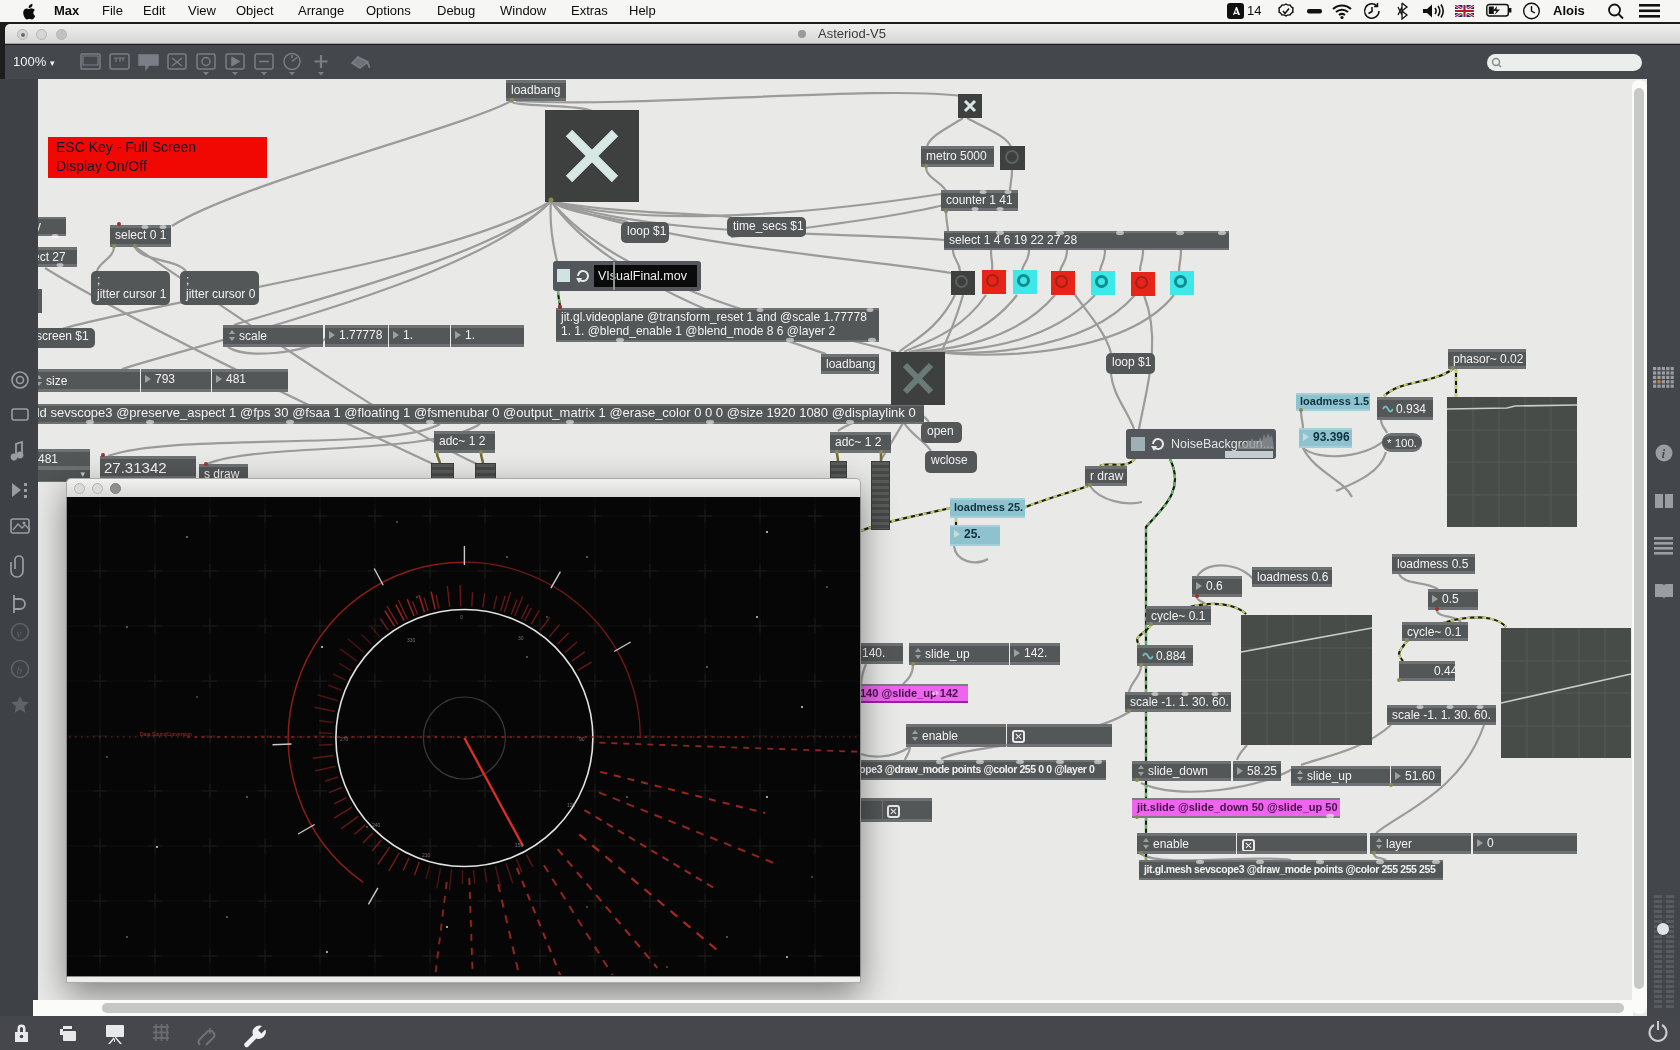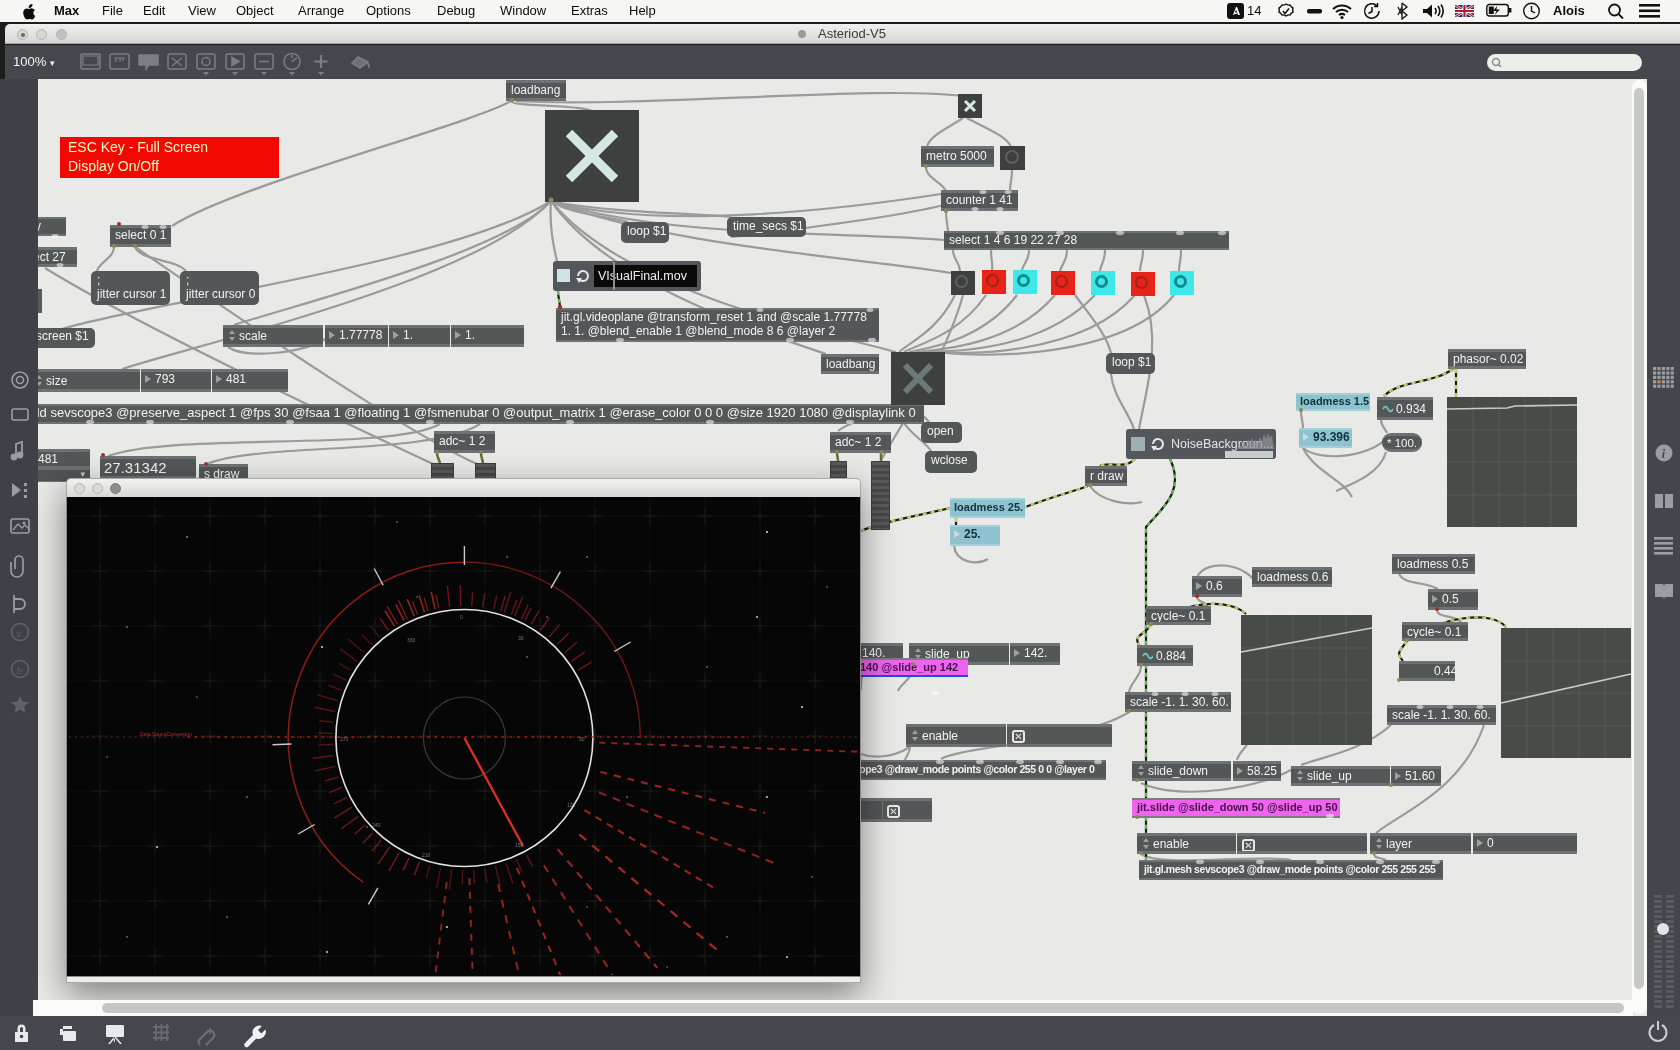--- a/index.html
+++ b/index.html
@@ -455,21 +455,21 @@
       </svg>
     </div>
 <div class="num" style="left:848px;top:643px;width:55px;height:21px;"><span class="tri"></span>140.</div>
 <div class="bx fx" style="left:909px;top:643px;width:100px;height:22px;"><span class="spn">
         <svg width="8" height="14">
           <polygon points="1,5 7,5 4,1" fill="#9da0a2"></polygon>
           <polygon points="1,8 7,8 4,12" fill="#9da0a2"></polygon>
         </svg>
       </span>slide_up</div>
 <div class="num" style="left:1010px;top:643px;width:50px;height:22px;"><span class="tri"></span>142.</div>
-<div class="bx mag" style="left:855px;top:658px;width:113px;height:19px;font-size:11px;border-top:2px solid #7a7d7e;border-bottom:2px solid #1d4ed8;">140 @slide_up 142</div>
+<div class="bx mag" style="left:855px;top:684px;width:113px;height:19px;font-size:11px;border-top:2px solid #7a7d7e;border-bottom:2px solid #a21caf;">140 @slide_up 142</div>
 <div class="bx fx" style="left:906px;top:724px;width:100px;height:23px;"><span class="spn">
         <svg width="8" height="14">
           <polygon points="1,5 7,5 4,1" fill="#9da0a2"></polygon>
           <polygon points="1,8 7,8 4,12" fill="#9da0a2"></polygon>
         </svg>
       </span>enable</div>
 <div class="bx" style="left:1007px;top:724px;width:105px;height:23px;"><span style="display:inline-block;width:13px;height:13px;border:2px solid #e8e8e8;border-radius:3px;color:#e8e8e8;font-size:10px;line-height:9px;text-align:center;vertical-align:-2px;">✕</span></div>
 <div class="bx" style="left:777px;top:760px;width:329px;height:20px;font-weight:bold;font-size:10.5px;letter-spacing:-0.4px;border-top-width:2px;border-bottom-width:2px;">jit.gl.mesh sevscope3 @draw_mode points @color 255 0 0 @layer 0</div>
 <div class="bx" style="left:812px;top:798px;width:120px;height:24px;">
       <span style="position:absolute;left:70px;top:0;width:1px;height:24px;background:#74777a;"></span>
@@ -498,21 +498,21 @@
       </span>enable</div>
 <div class="bx" style="left:1237px;top:833px;width:130px;height:21px;"><span style="display:inline-block;width:13px;height:13px;border:2px solid #e8e8e8;border-radius:3px;color:#e8e8e8;font-size:10px;line-height:9px;text-align:center;vertical-align:-2px;">✕</span></div>
 <div class="bx fx" style="left:1370px;top:833px;width:101px;height:21px;"><span class="spn">
         <svg width="8" height="14">
           <polygon points="1,5 7,5 4,1" fill="#9da0a2"></polygon>
           <polygon points="1,8 7,8 4,12" fill="#9da0a2"></polygon>
         </svg>
       </span>layer</div>
 <div class="num" style="left:1473px;top:833px;width:104px;height:21px;"><span class="tri"></span>0</div>
 <div class="bx" style="left:1139px;top:860px;width:304px;height:20px;font-weight:bold;font-size:10.5px;letter-spacing:-0.4px;border-top-width:2px;border-bottom-width:2px;">jit.gl.mesh sevscope3 @draw_mode points @color 255 255 255</div>
-<div style="position:absolute;left:60px;top:137px;width:219px;height:41px;background:#f10803;color:#fef9c3;font-size:14px;line-height:19px;padding:1px 0 0 8px;z-index:3;">ESC Key - Full Screen<br>Display On/Off</div>
+<div style="position:absolute;left:48px;top:137px;width:219px;height:41px;background:#f10803;color:#0f172a;font-size:14px;line-height:19px;padding:1px 0 0 8px;z-index:3;">ESC Key - Full Screen<br>Display On/Off</div>
 </div>
 
 <svg style="position:absolute;left:0;top:0;z-index:4;pointer-events:none;" width="1680" height="1050">
  <g fill="#ffffff" opacity="0.55">
   <ellipse cx="1000" cy="233" rx="4" ry="2.2"></ellipse>
       <ellipse cx="1060" cy="233" rx="4" ry="2.2"></ellipse>
       <ellipse cx="1120" cy="233" rx="4" ry="2.2"></ellipse>
       <ellipse cx="1180" cy="233" rx="4" ry="2.2"></ellipse>
       <ellipse cx="1222" cy="233" rx="4" ry="2.2"></ellipse>
   <ellipse cx="983" cy="192" rx="3.5" ry="2"></ellipse>

